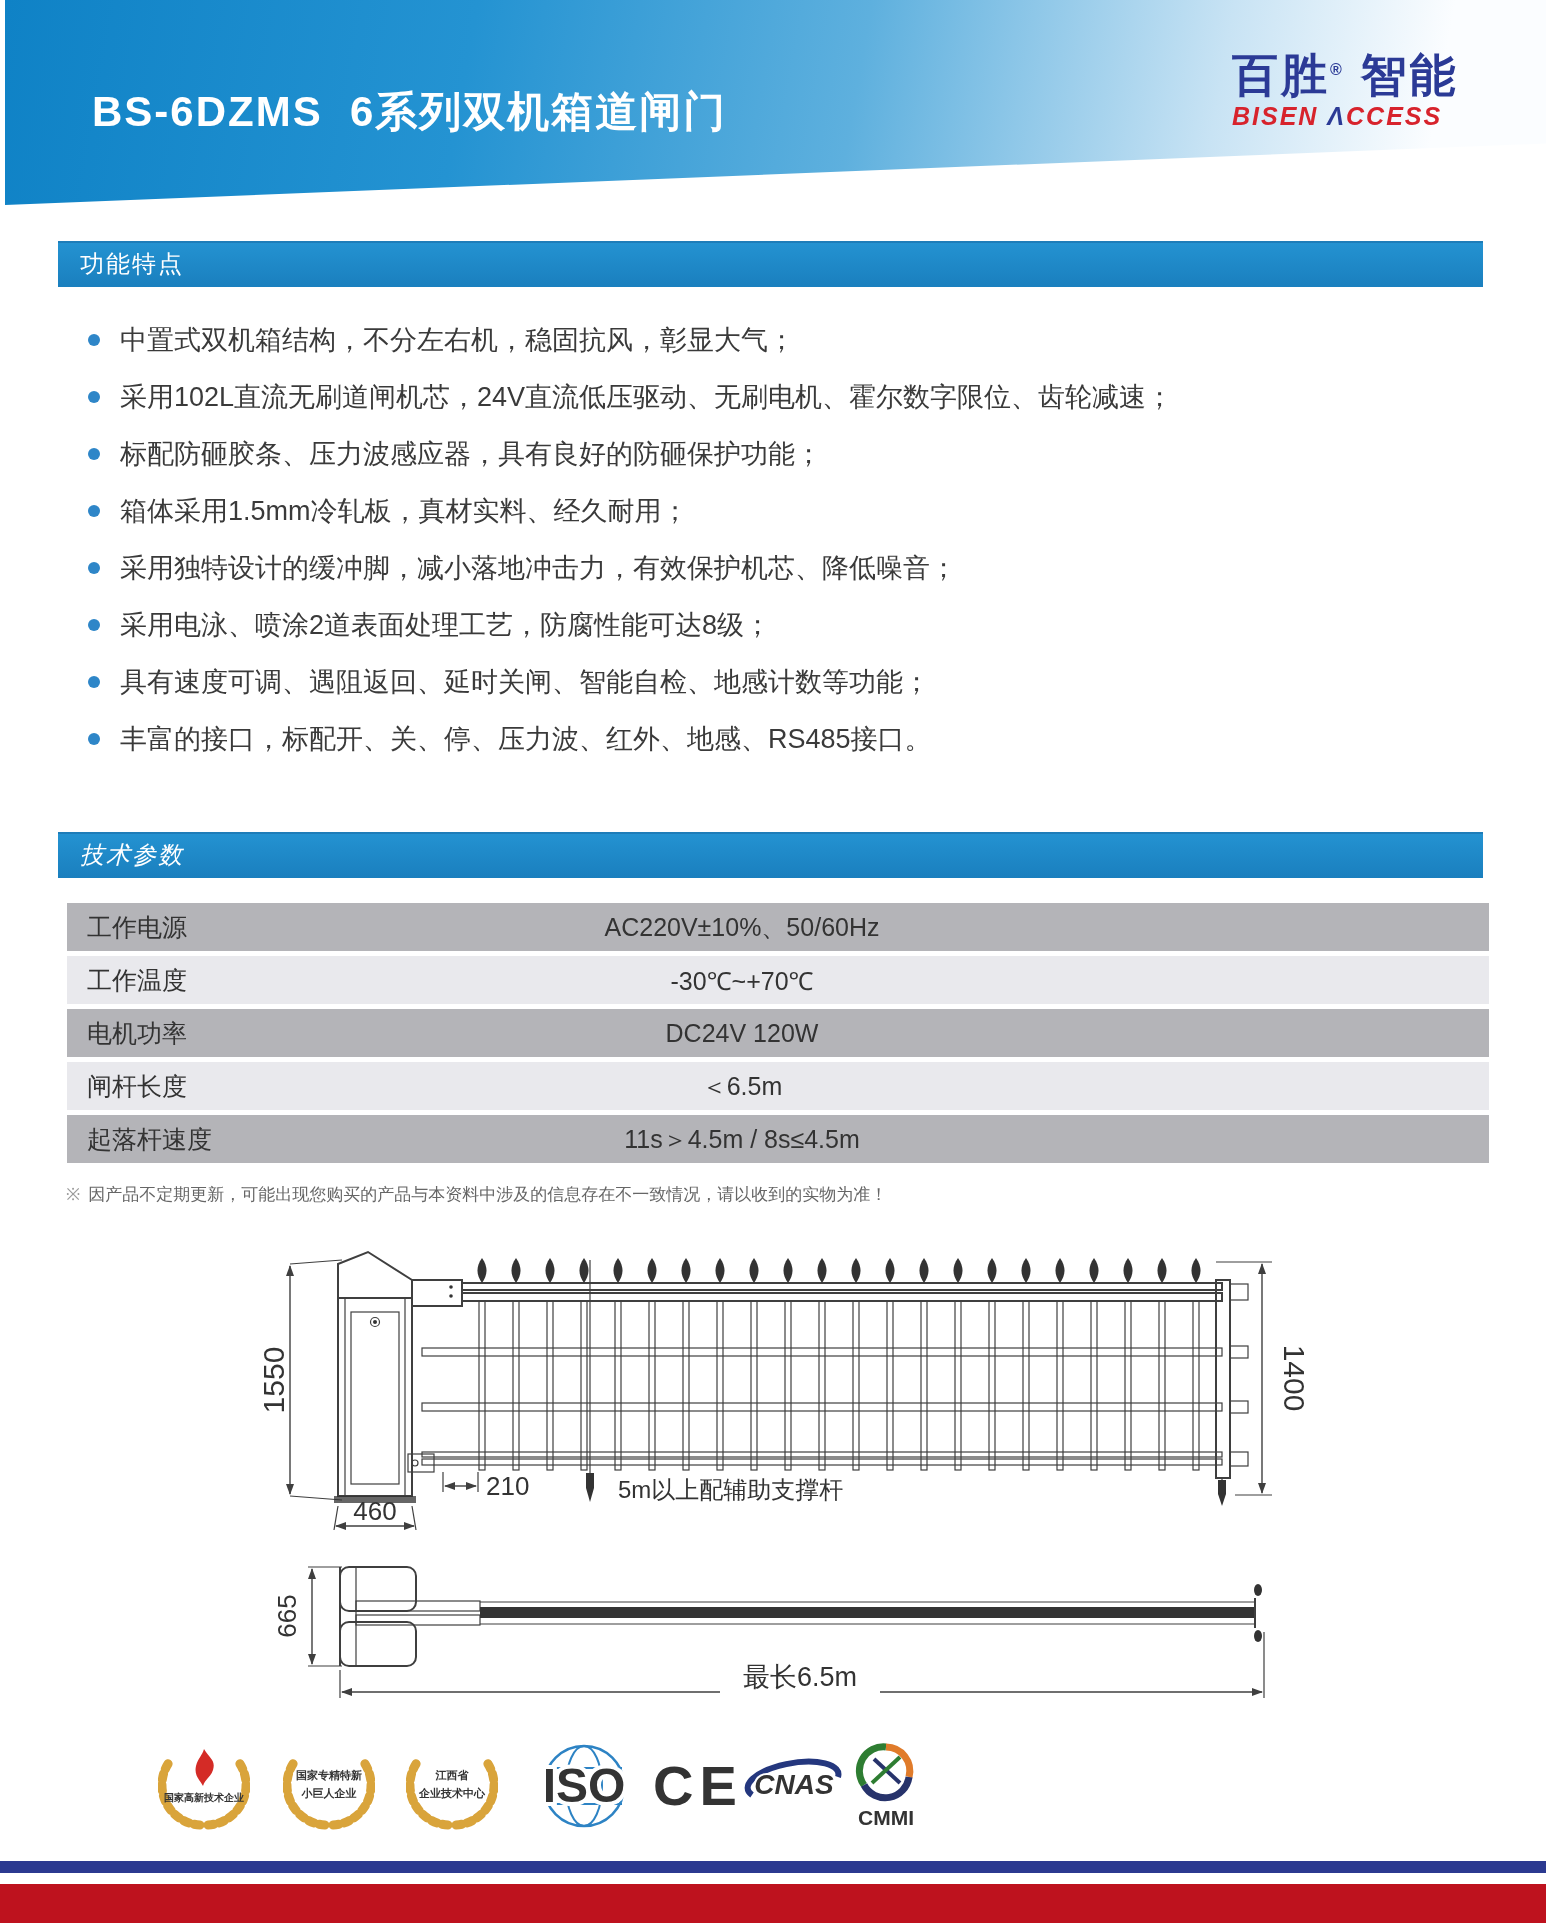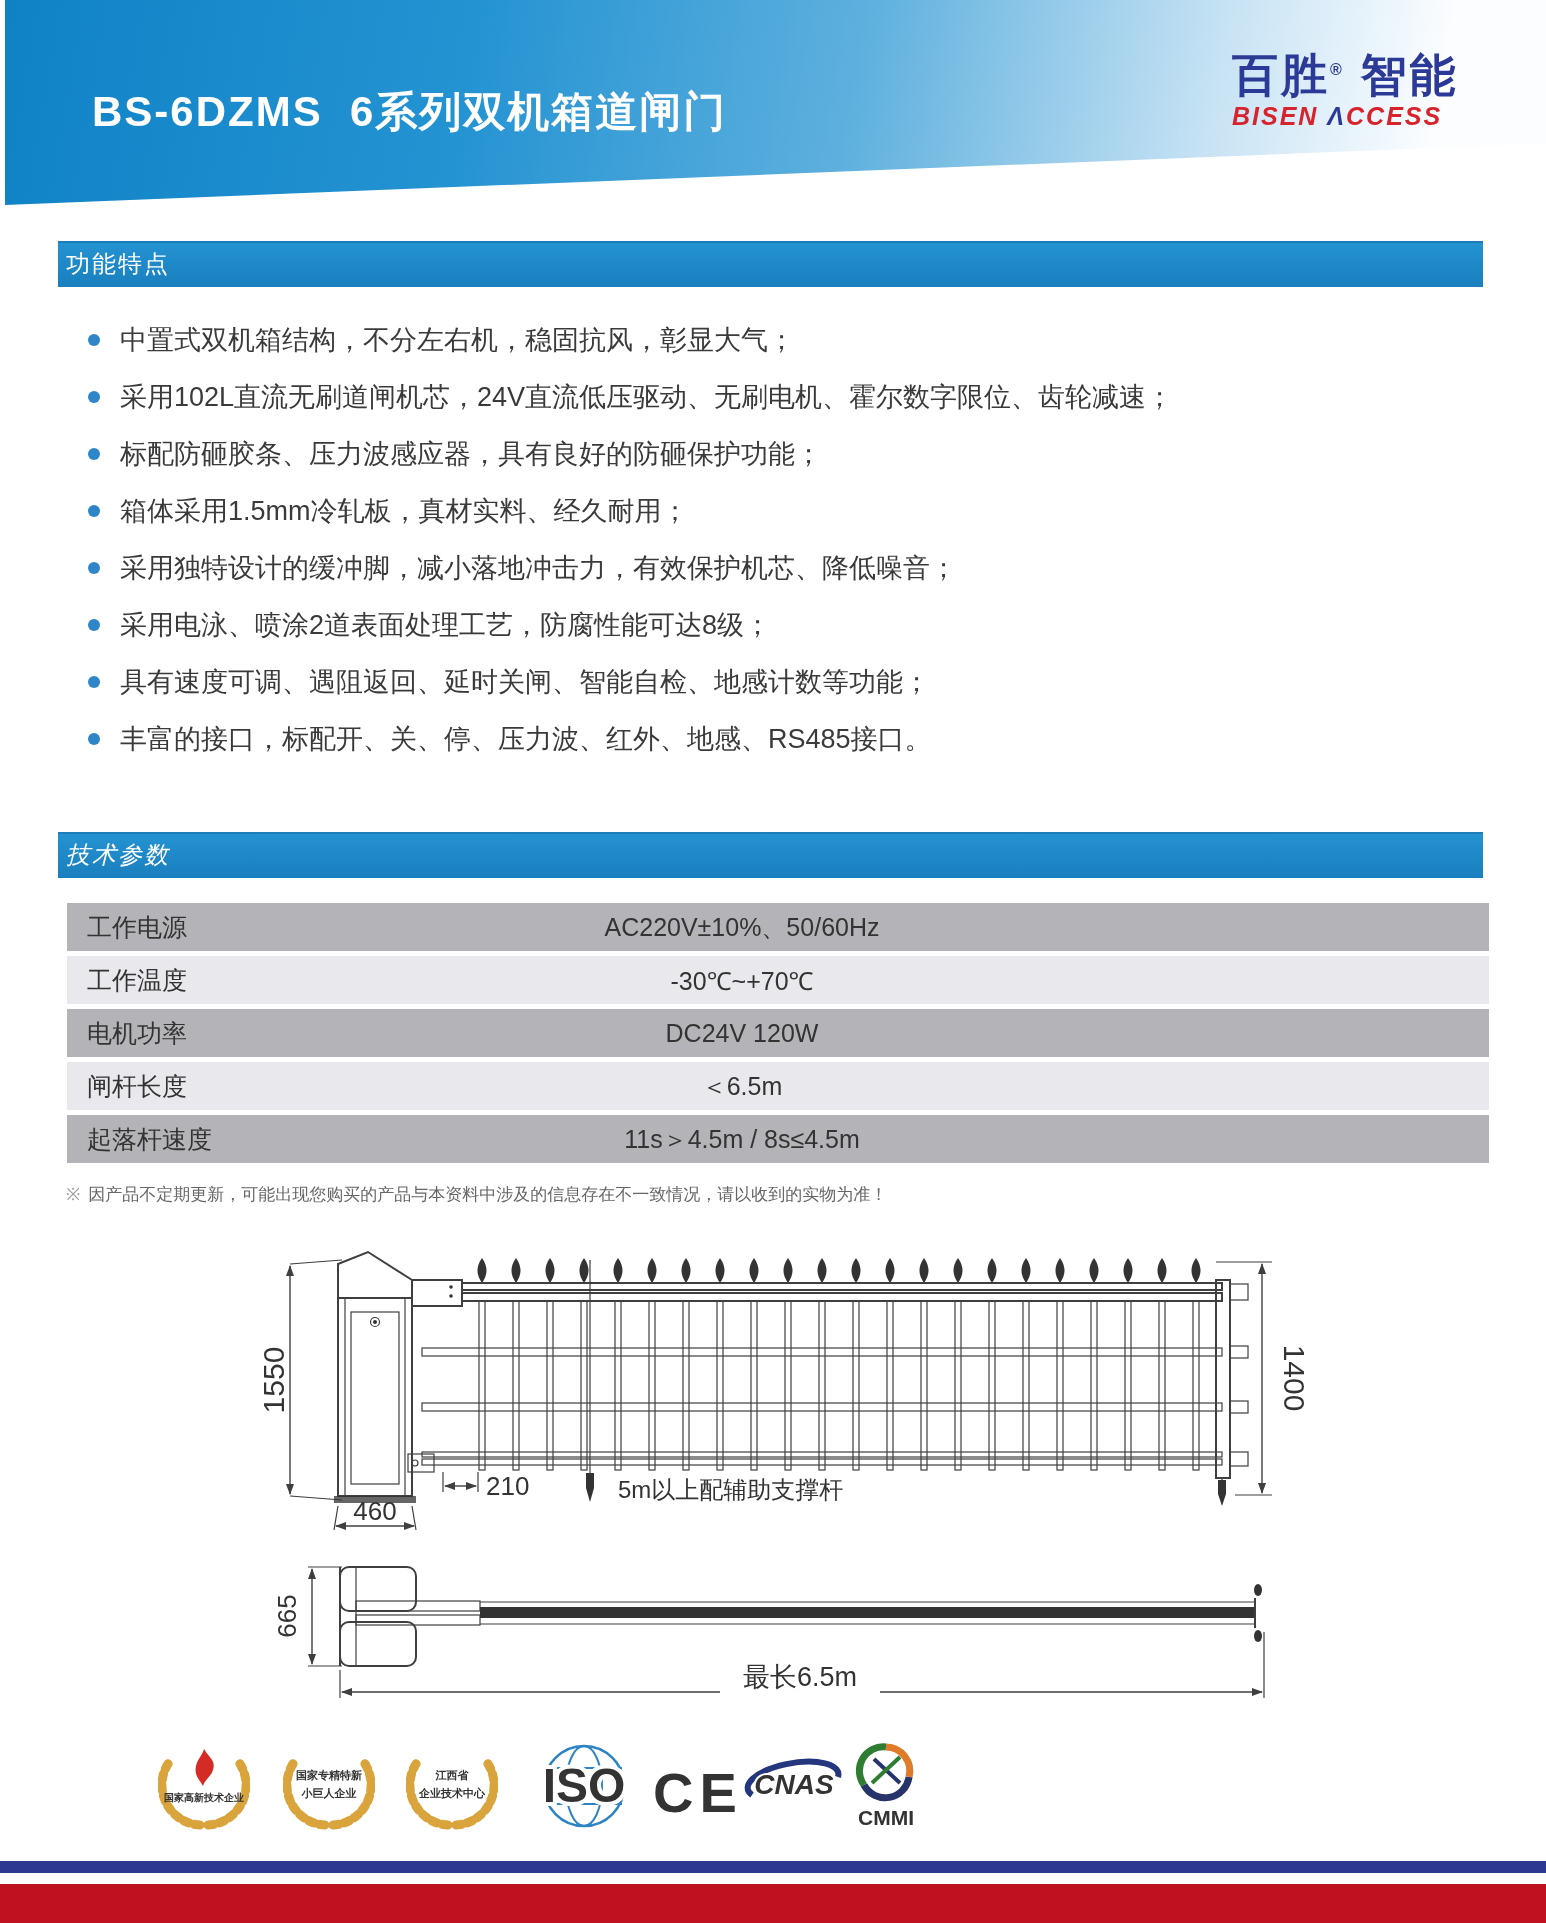--- a/index.html
+++ b/index.html
@@ -14,21 +14,21 @@
   .logo{position:absolute;left:1232px;top:52px;text-align:left;}
   .logo-cn{font-size:46px;font-weight:900;color:#2B3A96;letter-spacing:3px;line-height:1;}
   .logo-cn sup{font-size:16px;vertical-align:super;}
   .logo-en{font-size:25px;font-weight:bold;font-style:italic;color:#D7232C;
     letter-spacing:2px;margin-top:4px;}
   .logo-en .tri{color:#2B3A96;}
   
   .section-bar{position:absolute;left:58px;width:1425px;height:46px;
     background:linear-gradient(180deg,#2493d2 0%,#1a7fbe 100%);
     box-shadow:inset 0 2px 0 rgba(10,60,110,.25);
-    color:#fff;font-size:24px;line-height:46px;padding-left:8px;box-sizing:border-box;
+    color:#fff;font-size:24px;line-height:46px;padding-left:22px;box-sizing:border-box;
     letter-spacing:2px;}
   .bar-features{top:241px;}
   .bar-specs{top:832px;font-style:italic;}
   
   .features{position:absolute;left:88px;top:311px;width:1360px;list-style:none;margin:0;padding:0;}
   .features li{height:57px;display:flex;align-items:center;font-size:27px;color:#3a3a3a;}
   .features .dot{width:12px;height:12px;border-radius:50%;background:#2E86C8;
     margin-right:20px;flex:0 0 auto;}
   
   .spec-table{position:absolute;left:67px;top:903px;width:1422px;}
@@ -349,21 +349,21 @@
     <div class="cert" style="left:528px;top:4px;">
       <svg width="112" height="90" viewBox="0 0 112 90">
         <circle cx="56" cy="45" r="40" fill="none" stroke="#2D83C4" stroke-width="2.5"></circle>
         <ellipse cx="56" cy="45" rx="18" ry="40" fill="none" stroke="#2D83C4" stroke-width="2"></ellipse>
         <line x1="18" y1="27" x2="94" y2="27" stroke="#2D83C4" stroke-width="2"></line>
         <line x1="18" y1="63" x2="94" y2="63" stroke="#2D83C4" stroke-width="2"></line>
         <text x="56" y="61" font-size="48" font-weight="bold" text-anchor="middle" fill="#1B6FB8" stroke="#fff" stroke-width="8" paint-order="stroke">ISO</text>
       </svg>
     </div>
 
-    <div class="cert" style="left:652px;top:25px;text-align:right;">
+    <div class="cert" style="left:652px;top:18px;text-align:right;">
       <svg width="92" height="62" viewBox="0 0 92 62">
         <text x="46" y="50" font-size="56" font-weight="bold" letter-spacing="6" text-anchor="middle" fill="#1767AE">CE</text>
       </svg>
     </div>
 
     <div class="cert" style="left:742px;top:12px;">
       <svg width="104" height="68" viewBox="0 0 104 68">
         <path d="M10,46 A46,18 -10 1 1 96,28" fill="none" stroke="#24377E" stroke-width="6"></path>
         <text x="52" y="45" font-size="28" font-weight="bold" font-style="italic" text-anchor="middle" fill="#24377E" stroke="#fff" stroke-width="4" paint-order="stroke">CNAS</text>
       </svg>

